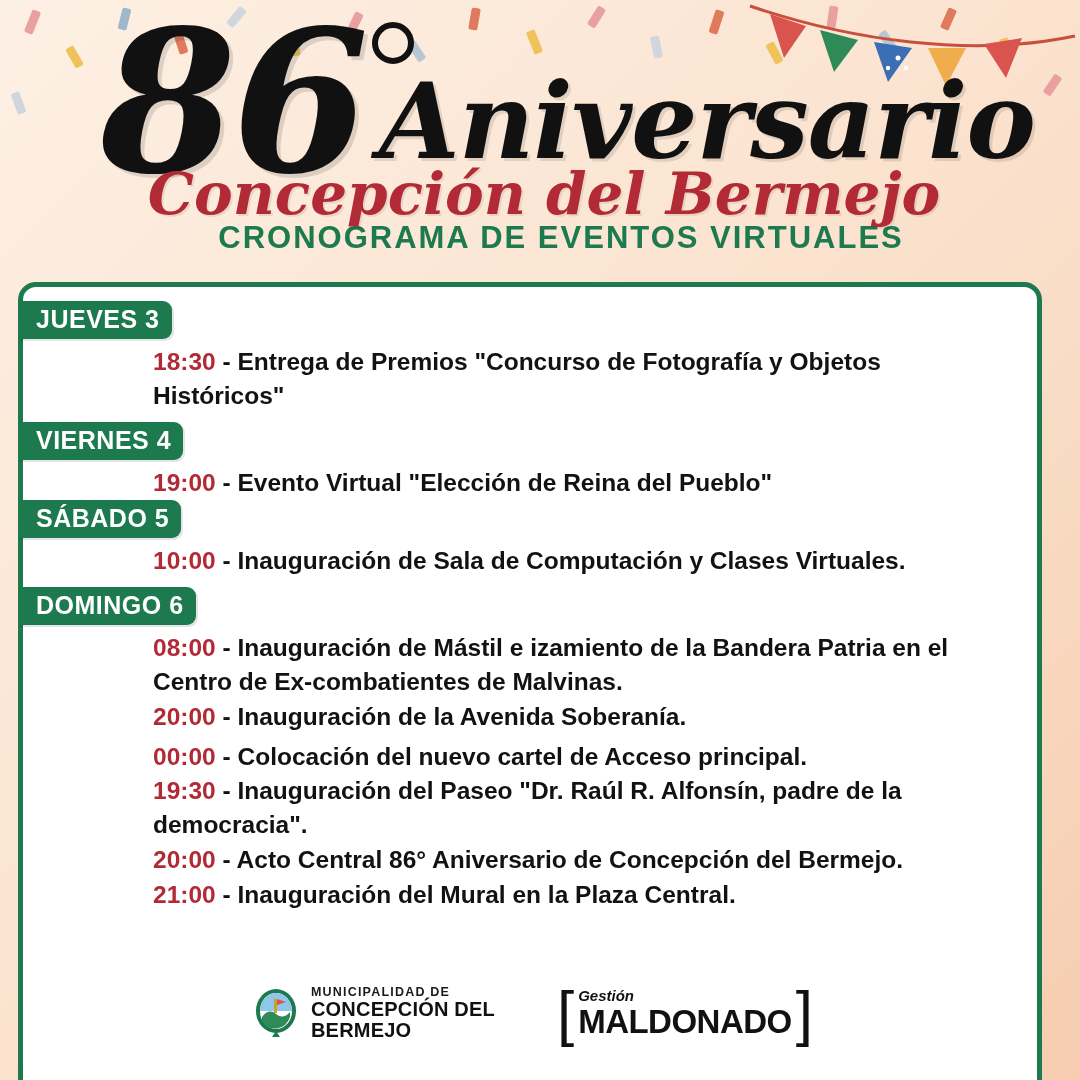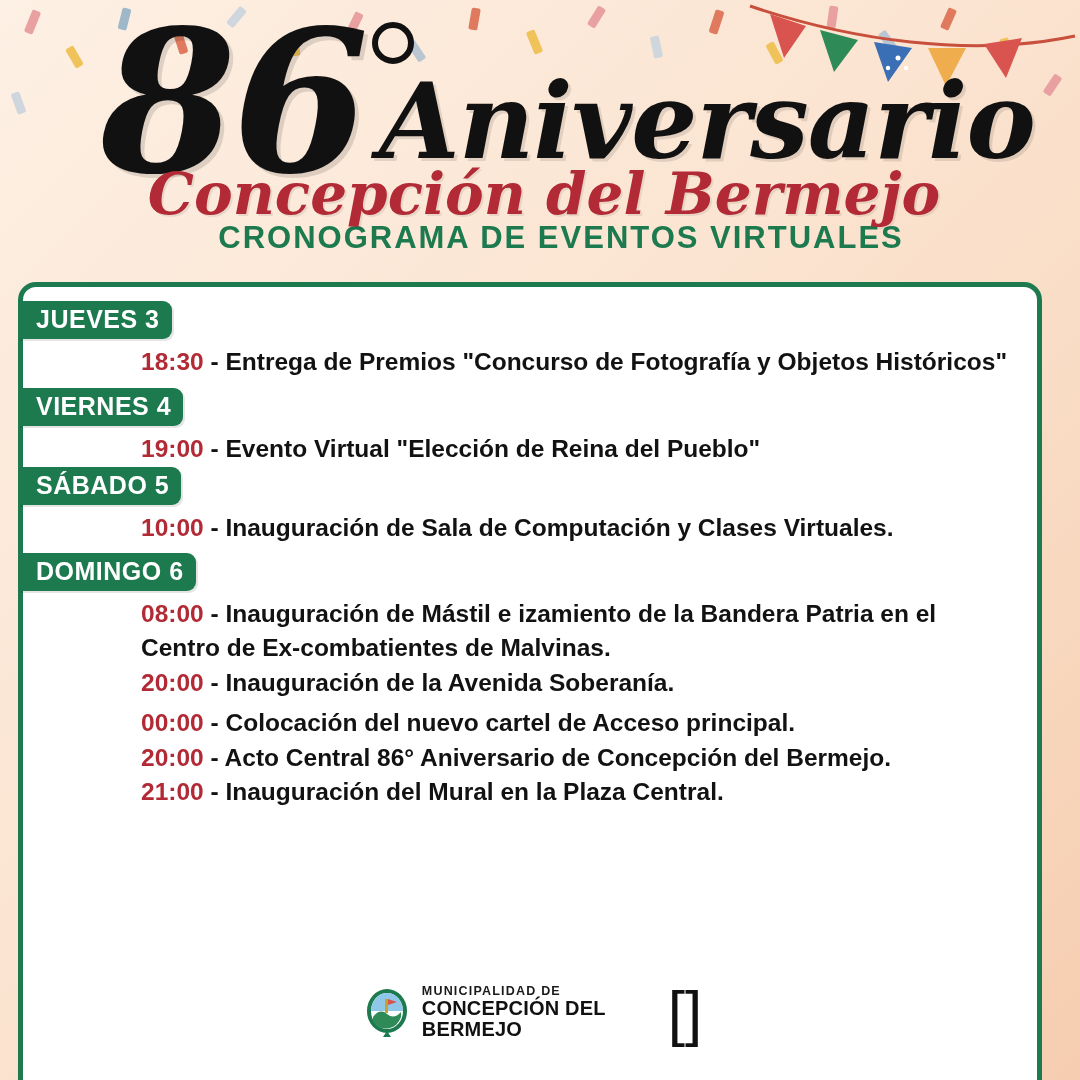--- a/index.html
+++ b/index.html
@@ -128,21 +128,21 @@
     font-weight: bold;
     font-size: 25px;
     letter-spacing: 0.5px;
     padding: 4px 12px 5px 18px;
     border-top-right-radius: 9px;
     border-bottom-right-radius: 9px;
     margin-left: -5px;
     box-shadow: 2px 2px 0 rgba(0,0,0,0.10);
   }
   .events {
-    margin: 6px 0 0 0;
+    margin: 6px 0 0 12px;
     padding: 0 0 0 118px;
   }
   .event {
     font-size: 24.5px;
     color: #121212;
     font-weight: bold;
     line-height: 1.38;
     margin-bottom: 1px;
     text-indent: -0px;
   }
@@ -153,21 +153,21 @@
     color: #121212;
   }
   .spacer-sm { height: 8px; }
   
   .footer {
     position: absolute;
     left: 0;
     right: 0;
     top: 985px;
     display: flex;
-    align-items: flex-start;
+    align-items: flex-end;
     justify-content: center;
     gap: 48px;
   }
   .muni {
     display: flex;
     align-items: center;
     gap: 12px;
   }
   .crest {
     width: 46px;
@@ -333,20 +333,25 @@
     </div>
 
     <div class="day-block">
       <div class="events">
         <div class="event">
           <span class="time">00:00</span>
           <span class="dash">-</span>
           <span>Colocación del nuevo cartel de Acceso principal.</span>
         </div>
         <div class="event">
+          <span class="time">19:30</span>
+          <span class="dash">-</span>
+          <span>Inauguración del Paseo "Dr. Raúl R. Alfonsín, padre de la democracia".</span>
+        </div>
+        <div class="event">
           <span class="time">20:00</span>
           <span class="dash">-</span>
           <span>Acto Central 86° Aniversario de Concepción del Bermejo.</span>
         </div>
         <div class="event">
           <span class="time">21:00</span>
           <span class="dash">-</span>
           <span>Inauguración del Mural en la Plaza Central.</span>
         </div>
       </div>
@@ -368,18 +373,22 @@
       </svg>
       <div class="muni-text">
         <div class="muni-l1">MUNICIPALIDAD DE</div>
         <div class="muni-l2">CONCEPCIÓN DEL</div>
         <div class="muni-l3">BERMEJO</div>
       </div>
     </div>
 
     <div class="gestion">
       <span class="bracket">[</span>
+      <span class="gestion-text">
+        <span class="gestion-l1">Gestión</span>
+        <span class="gestion-l2" style="display:block;">MALDONADO</span>
+      </span>
       <span class="bracket">]</span>
     </div>
 
   </div>
 
 </div>
 
 </body></html>

